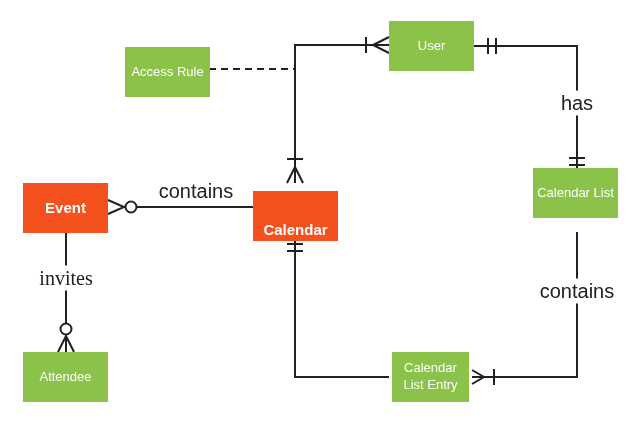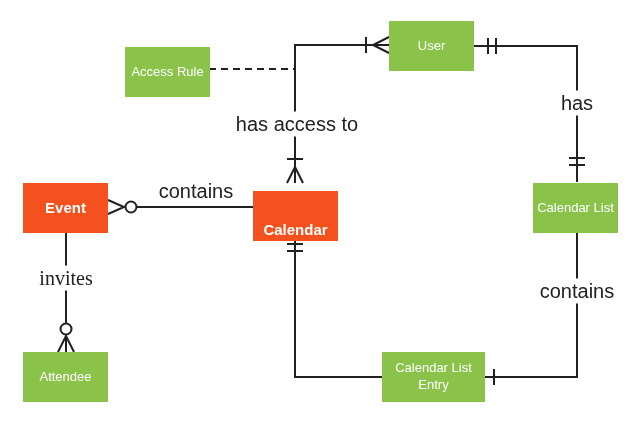--- a/index.html
+++ b/index.html
@@ -17,23 +17,23 @@
   .entity.orange{background:#F4511E;font-size:15px;font-weight:700;}
   .rel-label{
     position:absolute;transform:translate(-50%,-50%);
     background:#ffffff;padding:1px 4px;white-space:nowrap;
     font-size:20px;color:#212121;
   }
   #e-access-rule{left:100px;top:47px;margin-left:25px;}
   #e-user{left:389px;top:21px;}
   #e-event{left:23px;top:183px;}
   #e-calendar{left:253px;top:191px;align-items:flex-end;}
-  #e-calendar-list{left:533px;top:183px;}
+  #e-calendar-list{left:533px;top:168px;}
   #e-attendee{left:23px;top:352px;}
-  #e-calendar-list-entry{left:382px;top:352px;width:103px;}
+  #e-calendar-list-entry{left:392px;top:352px;width:77px;}
   #l-has-access-to{left:297px;top:124px;}
   #l-has{left:577px;top:103px;}
   #l-contains-right{left:577px;top:291px;}
   #l-references{left:295px;top:279px;}
   #l-contains-left{left:196px;top:191px;}
   #l-invites{left:66px;top:278px;font-family:Liberation Serif, serif;}
 </style>
 </head>
 <body>
 
@@ -104,19 +104,18 @@
   </div>
 
   <div class="entity green" id="e-attendee">
     <span>Attendee</span>
   </div>
 
   <div class="entity green" id="e-calendar-list-entry">
     <span>Calendar List Entry</span>
   </div>
 
-  <div class="rel-label" id="l-has-access-to">has access to</div>
   <div class="rel-label" id="l-has">has</div>
   <div class="rel-label" id="l-contains-right">contains</div>
   <div class="rel-label" id="l-contains-left">contains</div>
   <div class="rel-label" id="l-invites">invites</div>
 
 </div>
 
 </body></html>

